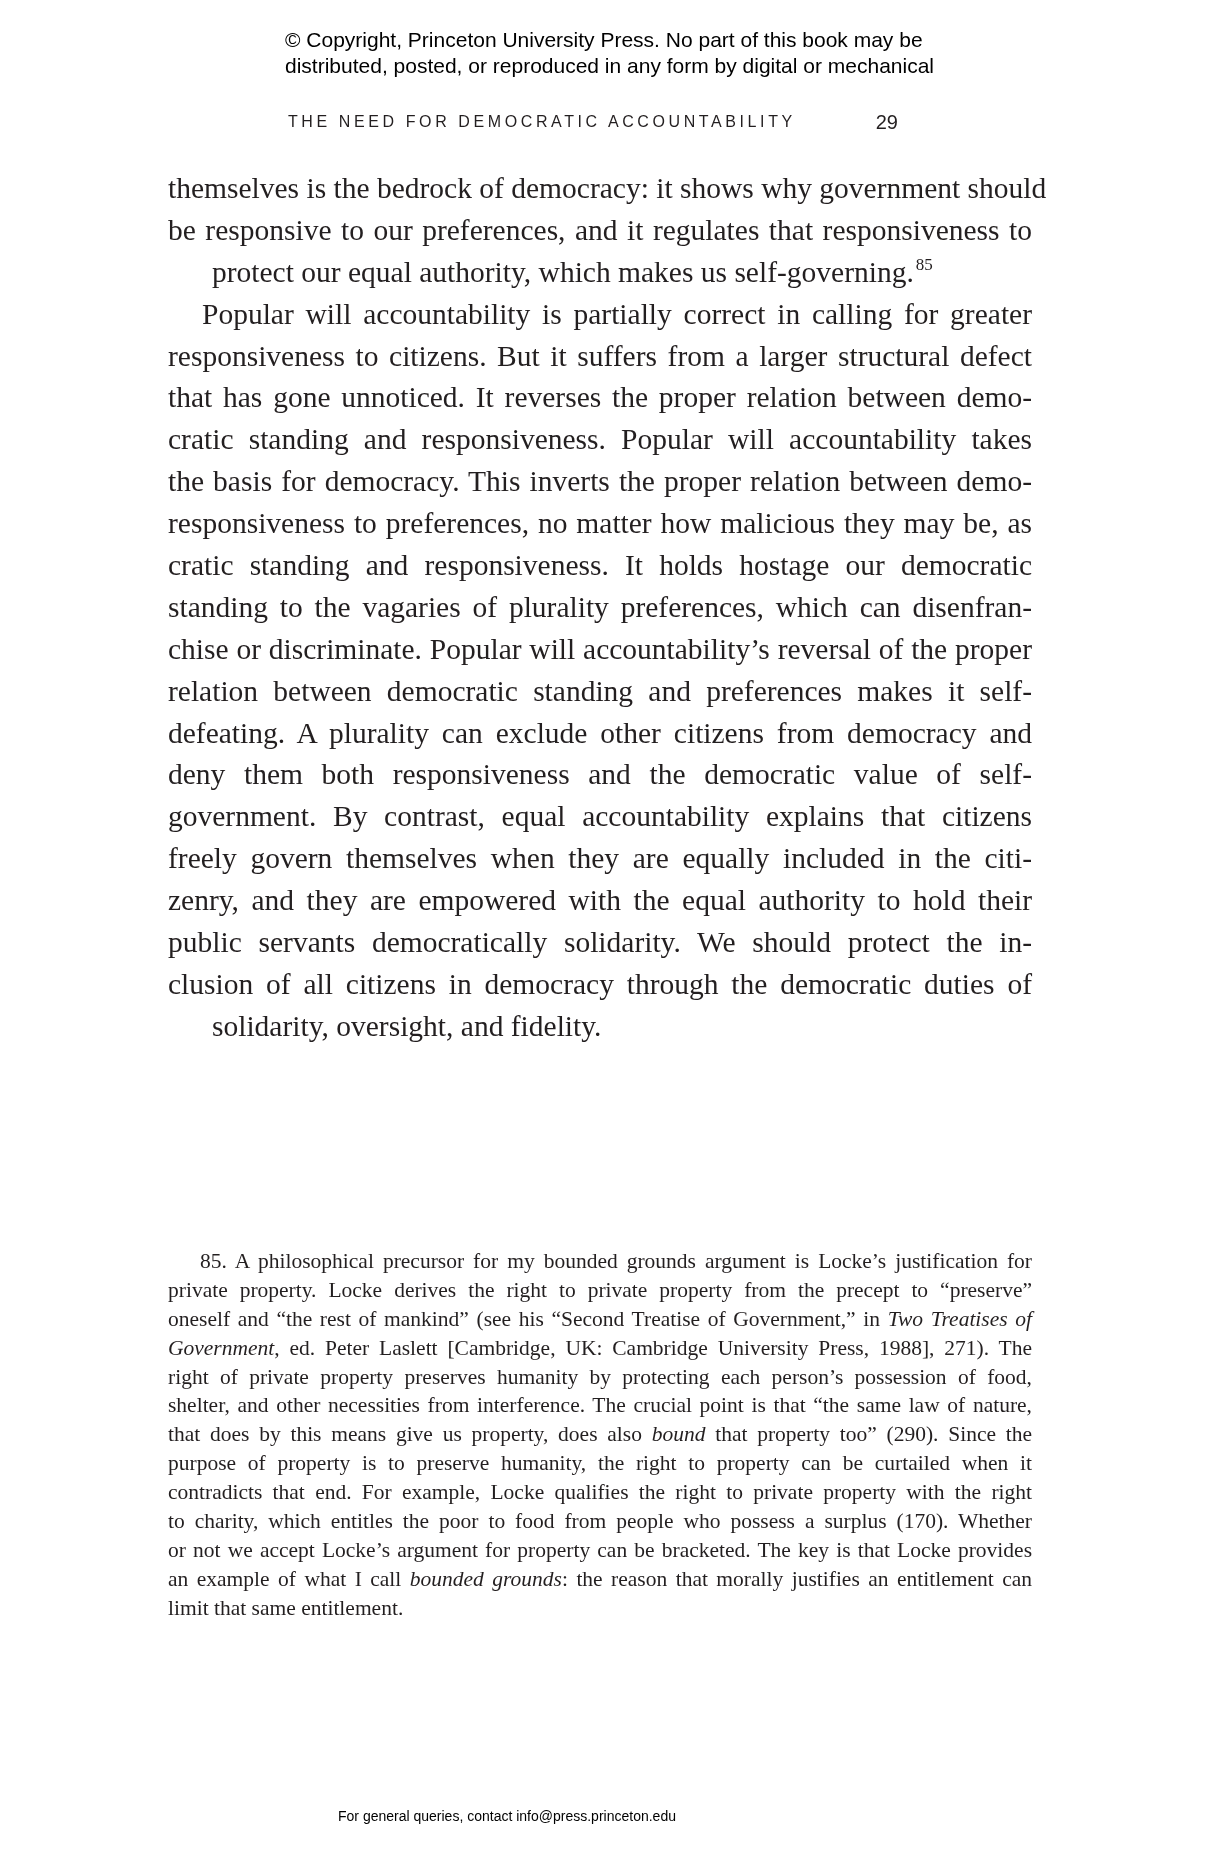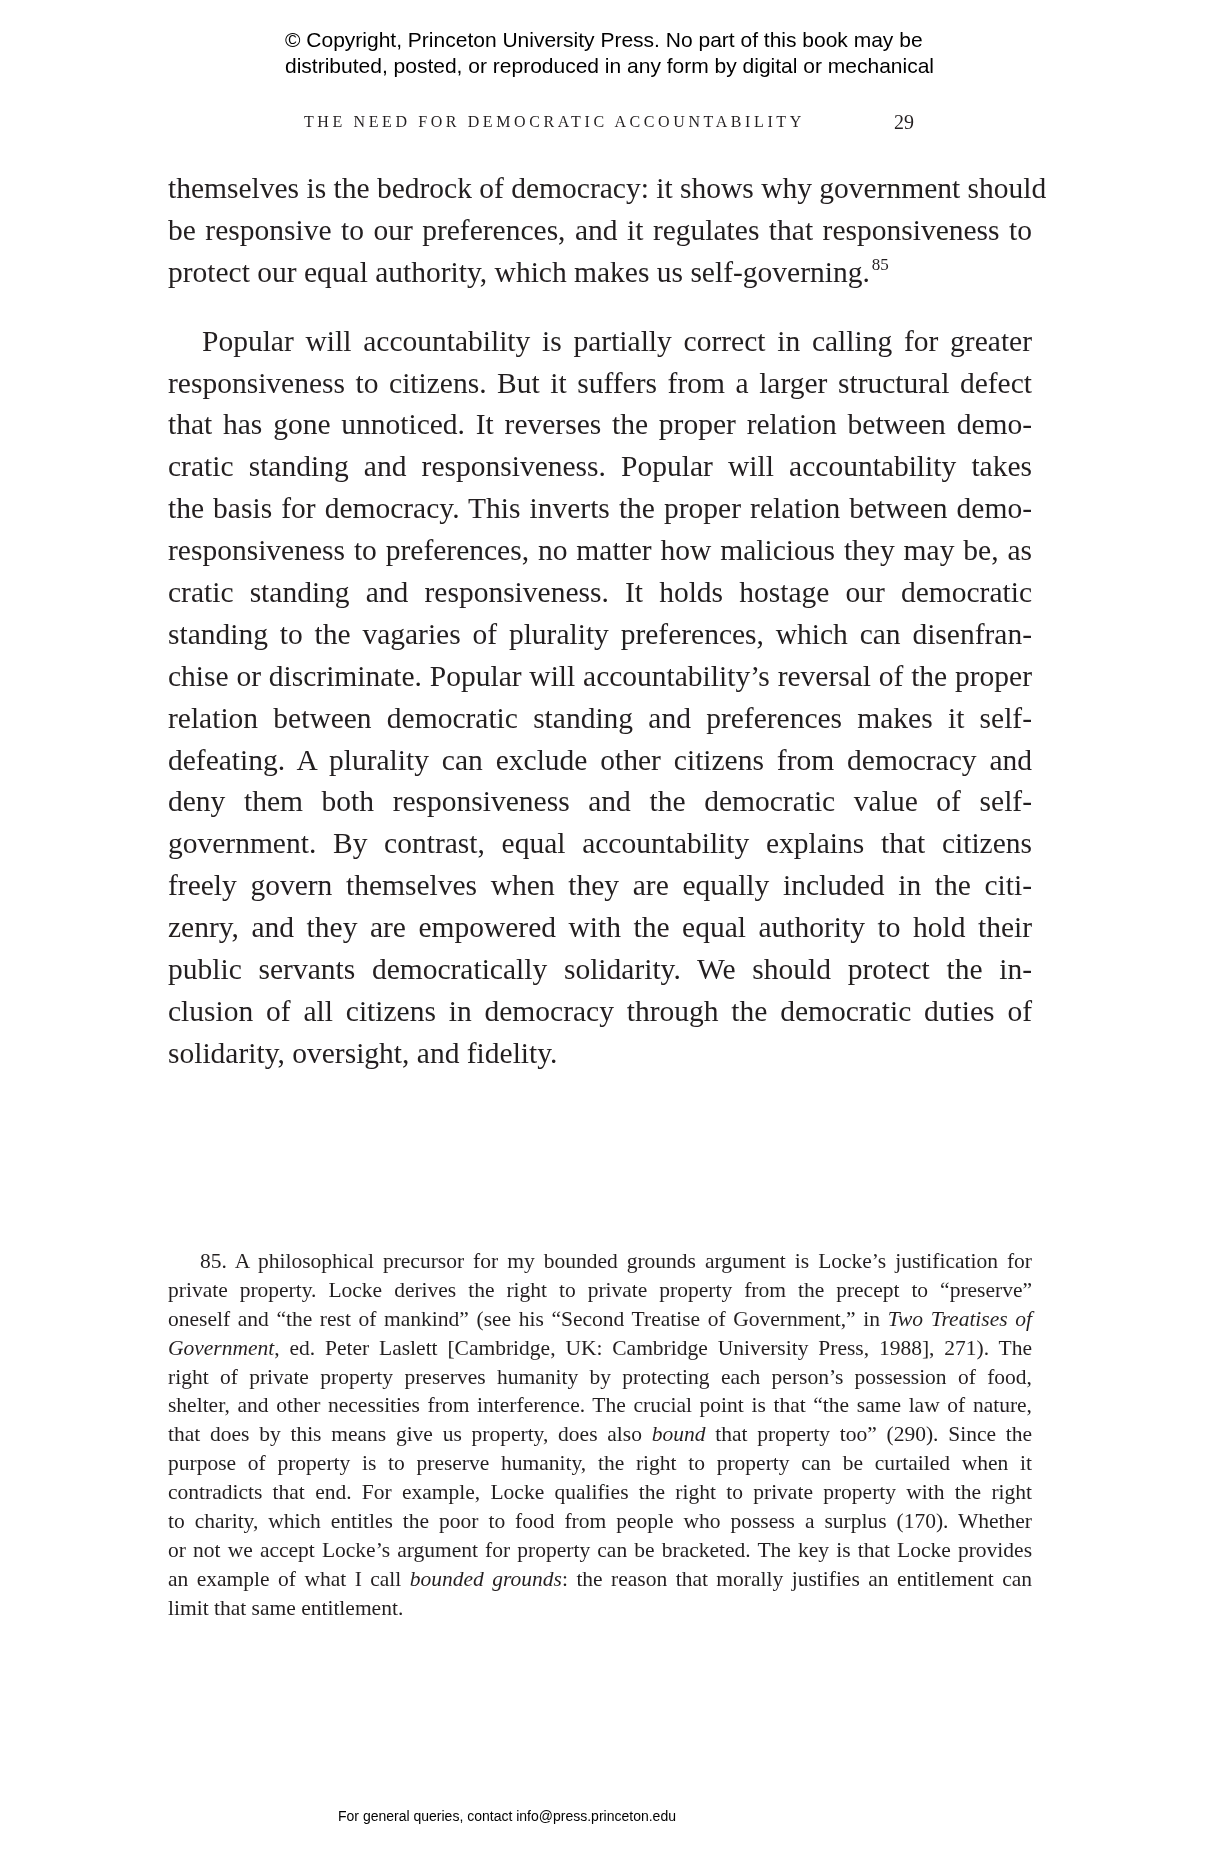--- a/index.html
+++ b/index.html
@@ -4,33 +4,33 @@
 <style>
   html, body { margin: 0; padding: 0; background: #ffffff; }
   body { width: 1225px; height: 1850px; position: relative; overflow: hidden; color: #231f20; }
   .copyright {
     position: absolute; left: 268px; top: 10px; width: 720px;
     font-family: "Liberation Sans", sans-serif; font-size: 21px; line-height: 26px;
     color: #000; margin: 17px;
   }
   .copyright span { display: block; white-space: nowrap; }
   .running-head {
-    position: absolute; left: 304px; top: 113px; width: 610px;
-    font-family: Liberation Serif, serif; font-size: 16px; letter-spacing: 3.6px;
+    position: absolute; left: 288px; top: 113px; width: 610px;
+    font-family: Liberation Sans, sans-serif; font-size: 16px; letter-spacing: 3.6px;
     color: #231f20; white-space: nowrap;
   }
   .running-head .folio { position: absolute; right: 0; top: -2px; font-size: 20px; letter-spacing: 0; margin-left: 32px; }
   .body-text {
     position: absolute; left: 168px; top: 168px; width: 864px;
     font-family: "Liberation Serif", serif; font-size: 29.5px; line-height: 41.9px;
     color: #231f20;
   }
   .body-text .line { display: block; white-space: nowrap; text-align: justify; text-align-last: justify; height: 41.9px; }
-  .body-text .line.last { text-align-last: left; }
-  .body-text .line.indent { padding-left: 34px; margin-top: 27px; }
+  .body-text .line.last { text-align-last: left; margin-left: 44px; }
+  .body-text .line.indent { padding-left: 34px; }
   sup.fnref { font-size: 17px; line-height: 0; vertical-align: 12px; margin-left: 2px; }
   .footnote {
     position: absolute; left: 168px; top: 1247px; width: 864px;
     font-family: "Liberation Serif", serif; font-size: 21.5px; line-height: 28.9px;
     color: #231f20;
   }
   .footnote .line { display: block; white-space: nowrap; text-align: justify; text-align-last: justify; height: 28.9px; }
   .footnote .line.last { text-align-last: left; }
   .footnote .line.indent { padding-left: 32px; }
   .footer {

